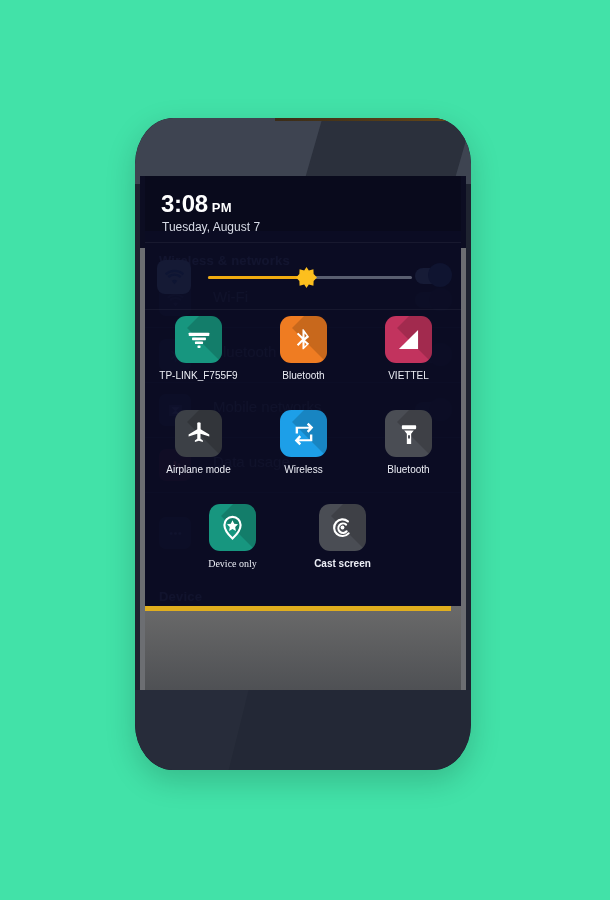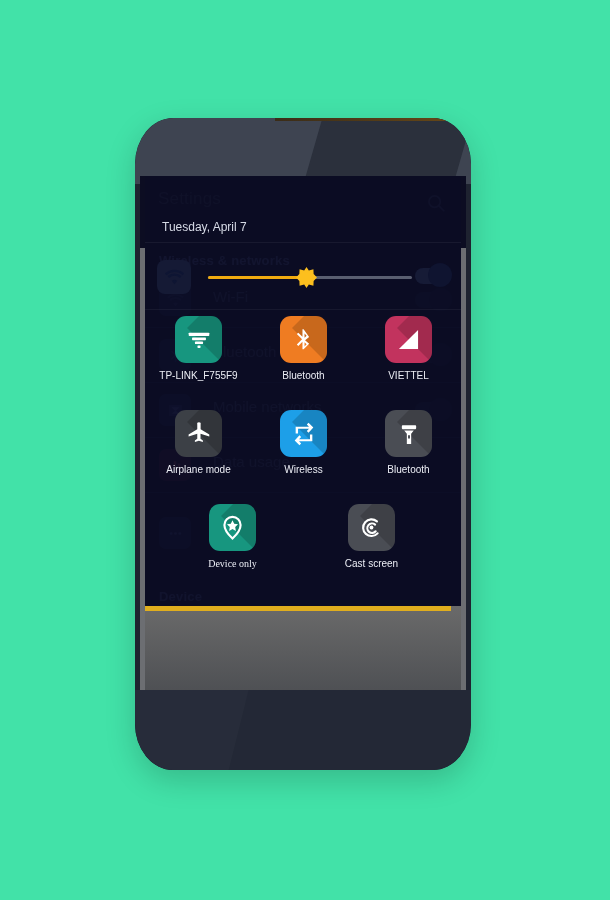--- a/index.html
+++ b/index.html
@@ -202,21 +202,21 @@
 
   
   .tr0{top:0;}
   .tr1{top:94px;}
   .tr2{top:188px;}
   .tc0{left:1px;}
   .tc1{left:106px;}
   .tc2{left:211px;}
   
   .tl0{left:35px;font-family:Liberation Serif, serif;}
-  .tl1{left:174px;}
+  .tl1{left:145px;font-weight:bold;}
 </style>
 </head>
 <body>
 
 <div id="phone">
 
   <div id="bezel-top">
     <div id="bezel-top-shine"></div>
   </div>
 
@@ -305,21 +305,26 @@
         <div class="set-lb">More</div>
       </div>
 
       <div id="section-device">Device</div>
     </div>
 
     <div id="yellow-bar"></div>
 
     <div id="qs-panel">
 
-      <div id="date">Tuesday, April 7</div>
+      <div id="statusbar">
+        <div id="clock">
+          <span>3:08</span><span id="clock-ampm">PM</span>
+        </div>
+      </div>
+      <div id="date">Tuesday, August 7</div>
       <div id="date-divider"></div>
 
       <div id="brightness-row">
         <div id="bright-icon">
           <svg viewBox="0 0 24 24" width="21" height="21" fill="#0e1533">
             <path d="M12 19.6l3.1-3.8a4.8 4.8 0 00-6.2 0z"></path>
             <path d="M12 10.1c2.4 0 4.6.9 6.2 2.4l1.7-2.1A11.8 11.8 0 0012 7.4c-3 0-5.8 1.1-7.9 3l1.7 2.1a9.3 9.3 0 016.2-2.4z"></path>
             <path d="M12 3.2c-4.1 0-8 1.6-10.9 4.2l1.7 2.1A14.3 14.3 0 0112 5.8c3.5 0 6.8 1.3 9.2 3.7l1.7-2.1A16.9 16.9 0 0012 3.2z"></path>
           </svg>
         </div>

